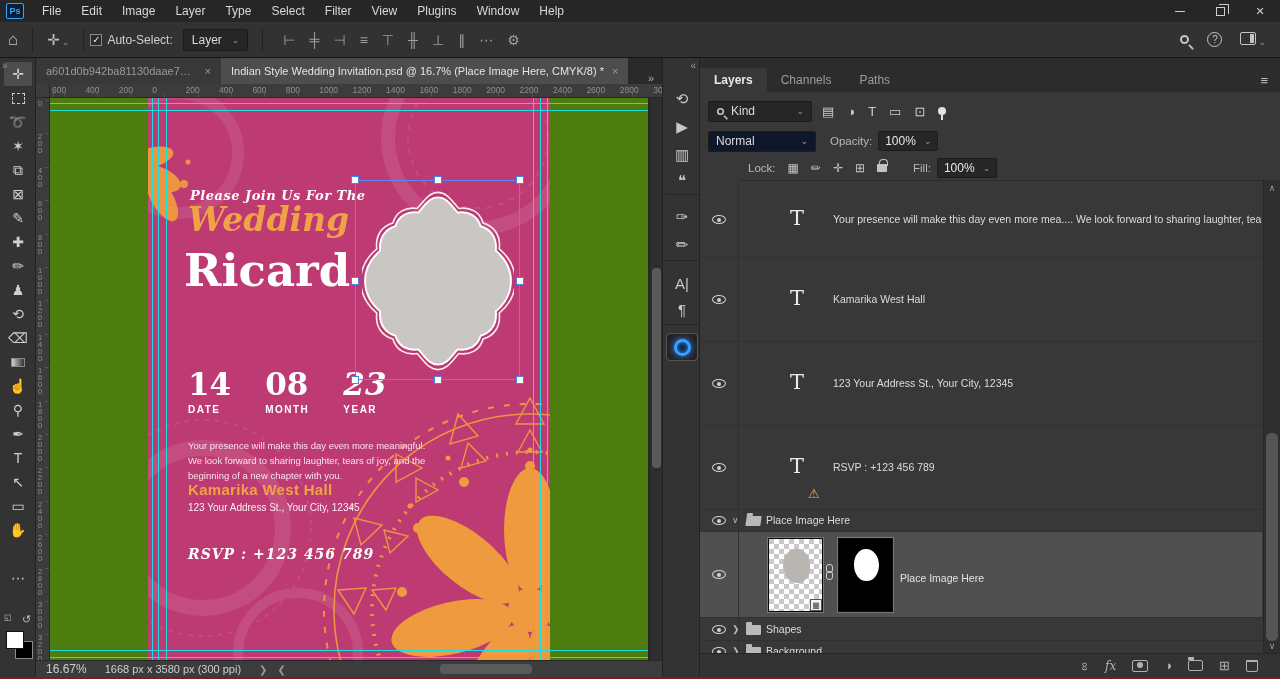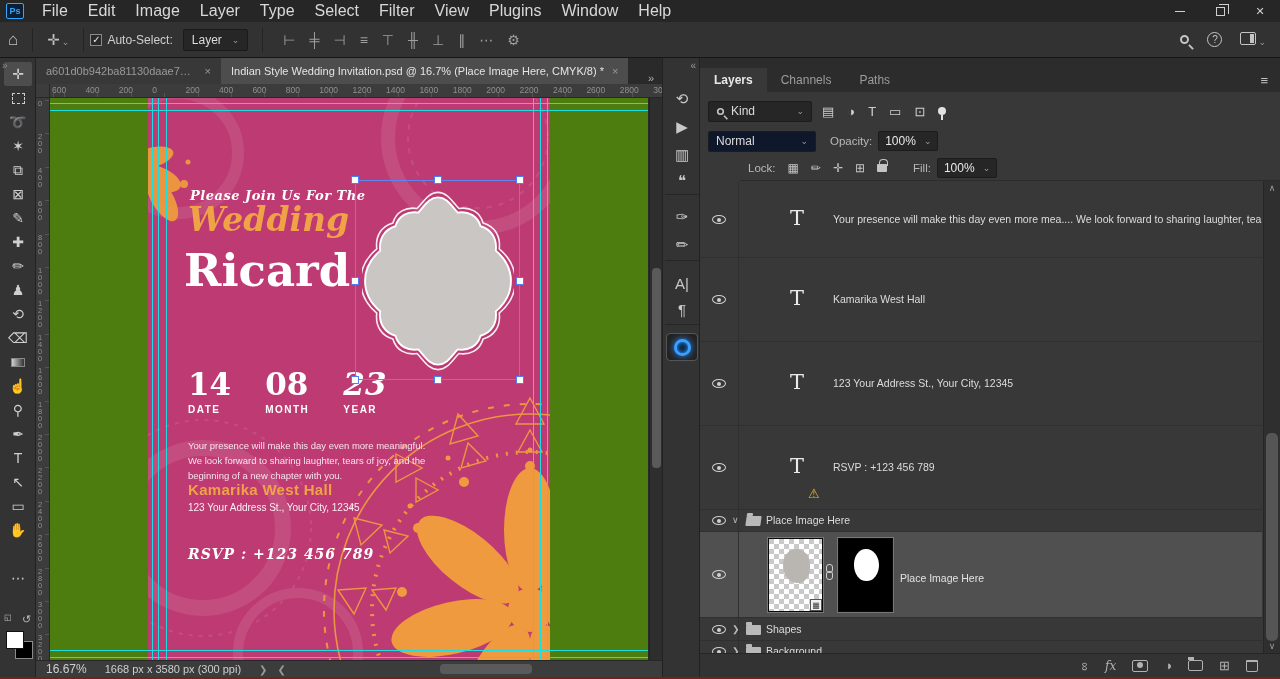--- a/index.html
+++ b/index.html
@@ -2,21 +2,21 @@
 <html><head>
 <meta charset="utf-8">
 <style>
   * { margin:0; padding:0; box-sizing:border-box; }
   html,body { width:1280px; height:679px; overflow:hidden; }
   body { font-family:"Liberation Sans", sans-serif; background:#1f1f1f; color:#c8c8c8; position:relative; font-size:12px; }
 
   
   .titlebar { position:absolute; left:0; top:0; width:1280px; height:22px; background:#262626; display:flex; align-items:center; z-index:30; }
   .ps-logo { width:18px; height:16px; margin:0 8px 0 6px; background:#0b1e33; color:#31a8ff; border:1px solid #31a8ff; border-radius:2px; font-size:9px; font-weight:bold; display:flex; align-items:center; justify-content:center; }
-  .menu-item { padding:0 10px; height:22px; line-height:22px; color:#d8d8d8; font-size:16px; cursor:default; }
+  .menu-item { padding:0 10px; height:22px; line-height:22px; color:#d8d8d8; font-size:12px; cursor:default; }
   .win-controls { margin-left:auto; display:flex; height:22px; }
   .win-btn { width:40px; height:22px; display:flex; align-items:center; justify-content:center; color:#cfcfcf; font-size:11px; }
   .icon-min { width:10px; height:1px; background:#cfcfcf; display:inline-block; }
   .icon-restore { width:9px; height:9px; border:1px solid #cfcfcf; position:relative; display:inline-block; }
   .icon-restore::before { content:''; position:absolute; left:2px; top:-4px; width:9px; height:9px; border:1px solid #cfcfcf; border-left:none; border-bottom:none; }
 
   
   .optionsbar { position:absolute; left:0; top:22px; width:1280px; height:36px; background:#323232; border-bottom:1px solid #161616; display:flex; align-items:center; z-index:29; }
   .opt-divider { width:1px; height:24px; background:#242424; margin:0 6px; }
   .opt-icon { color:#c0c0c0; font-size:15px; padding:0 8px; }

